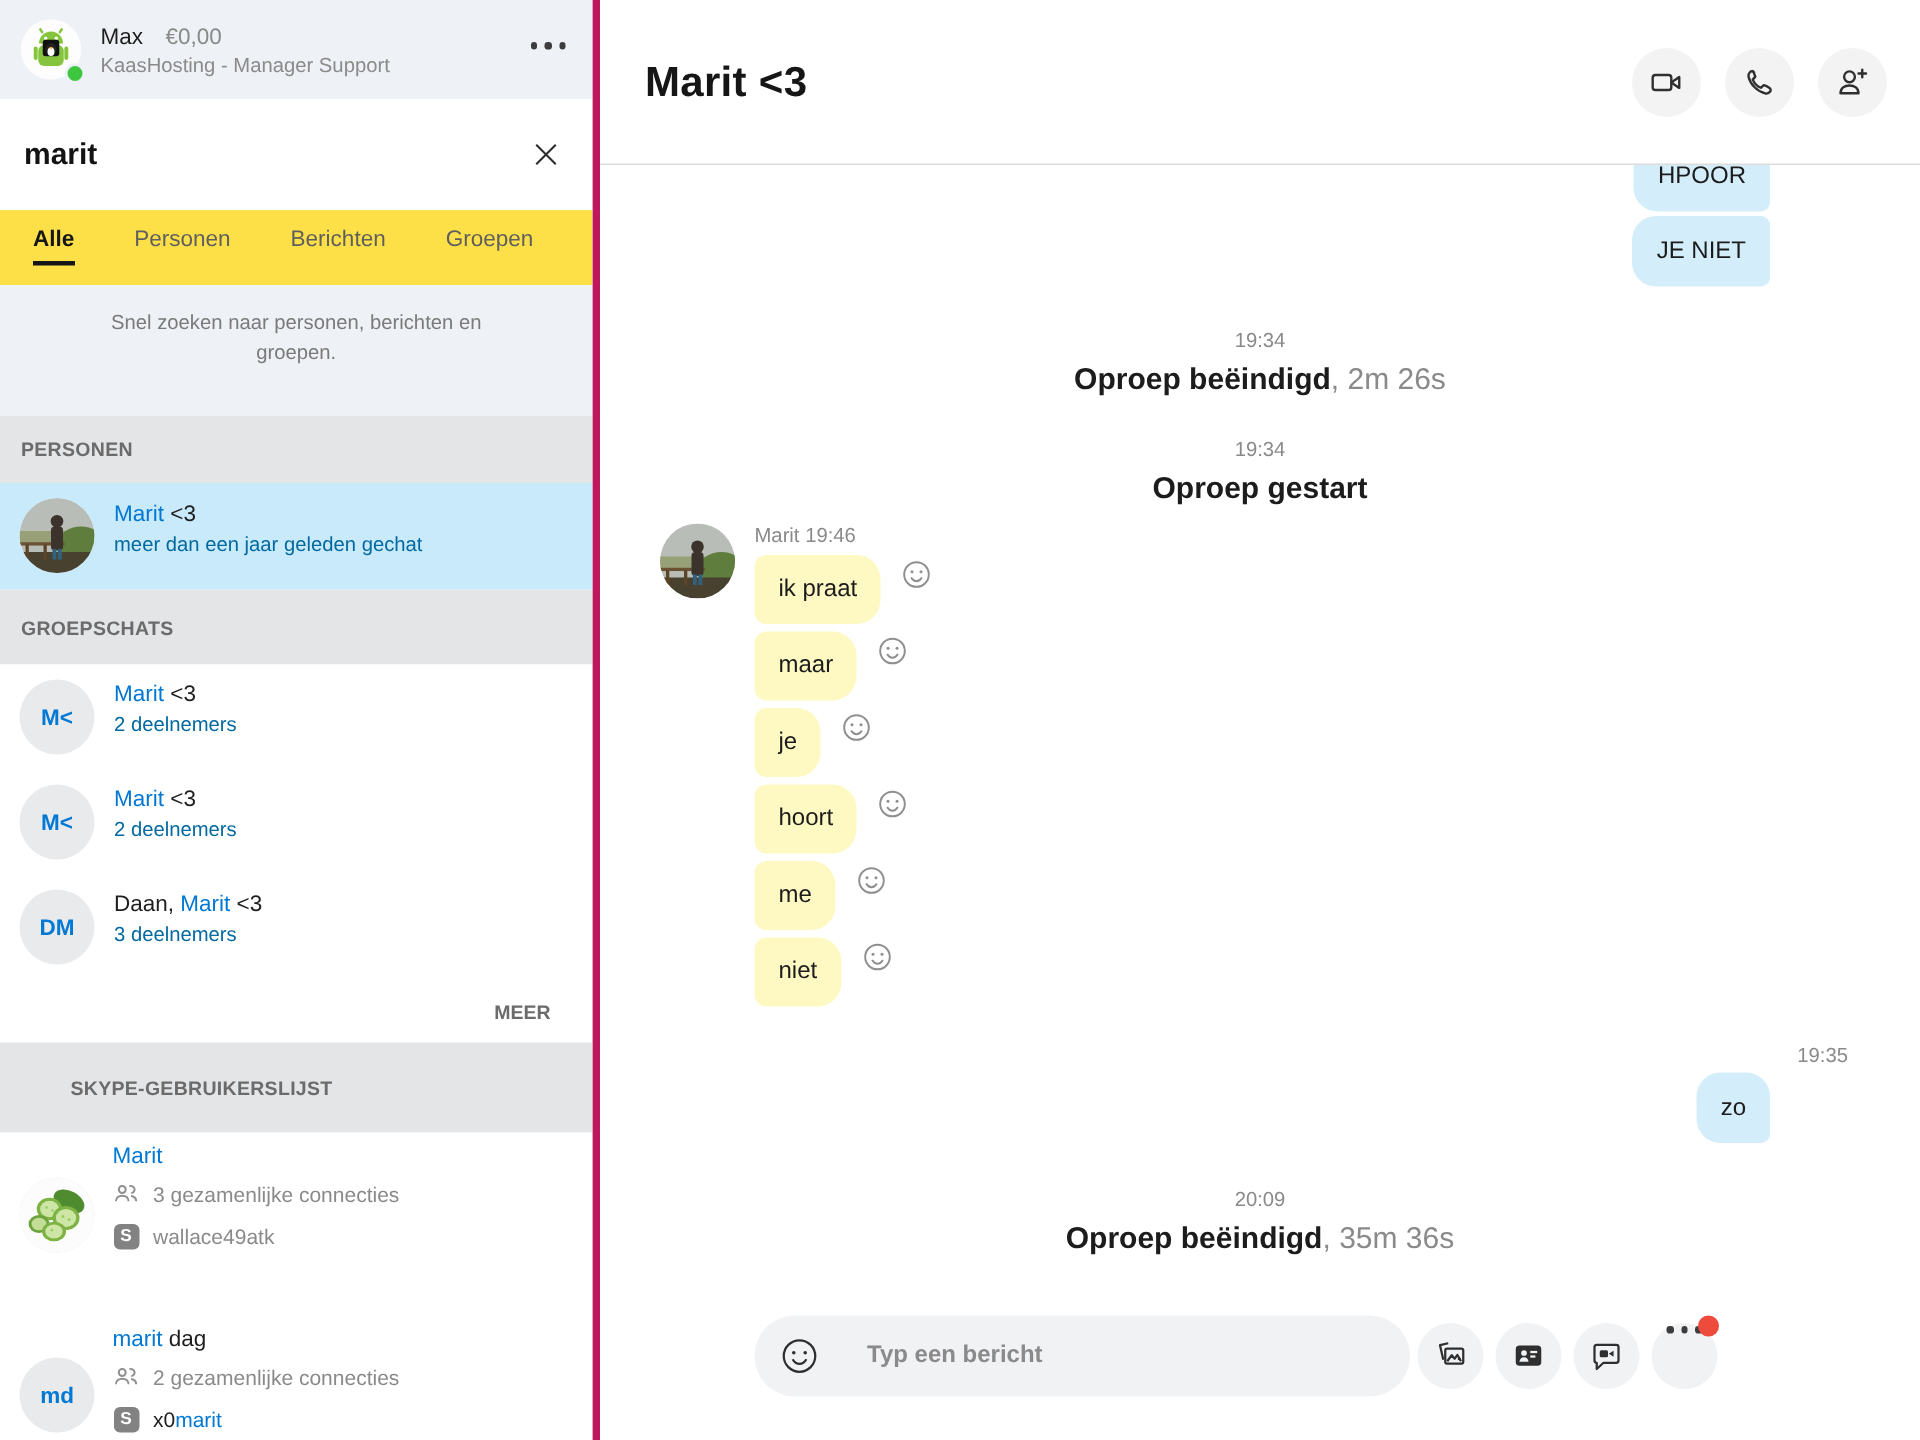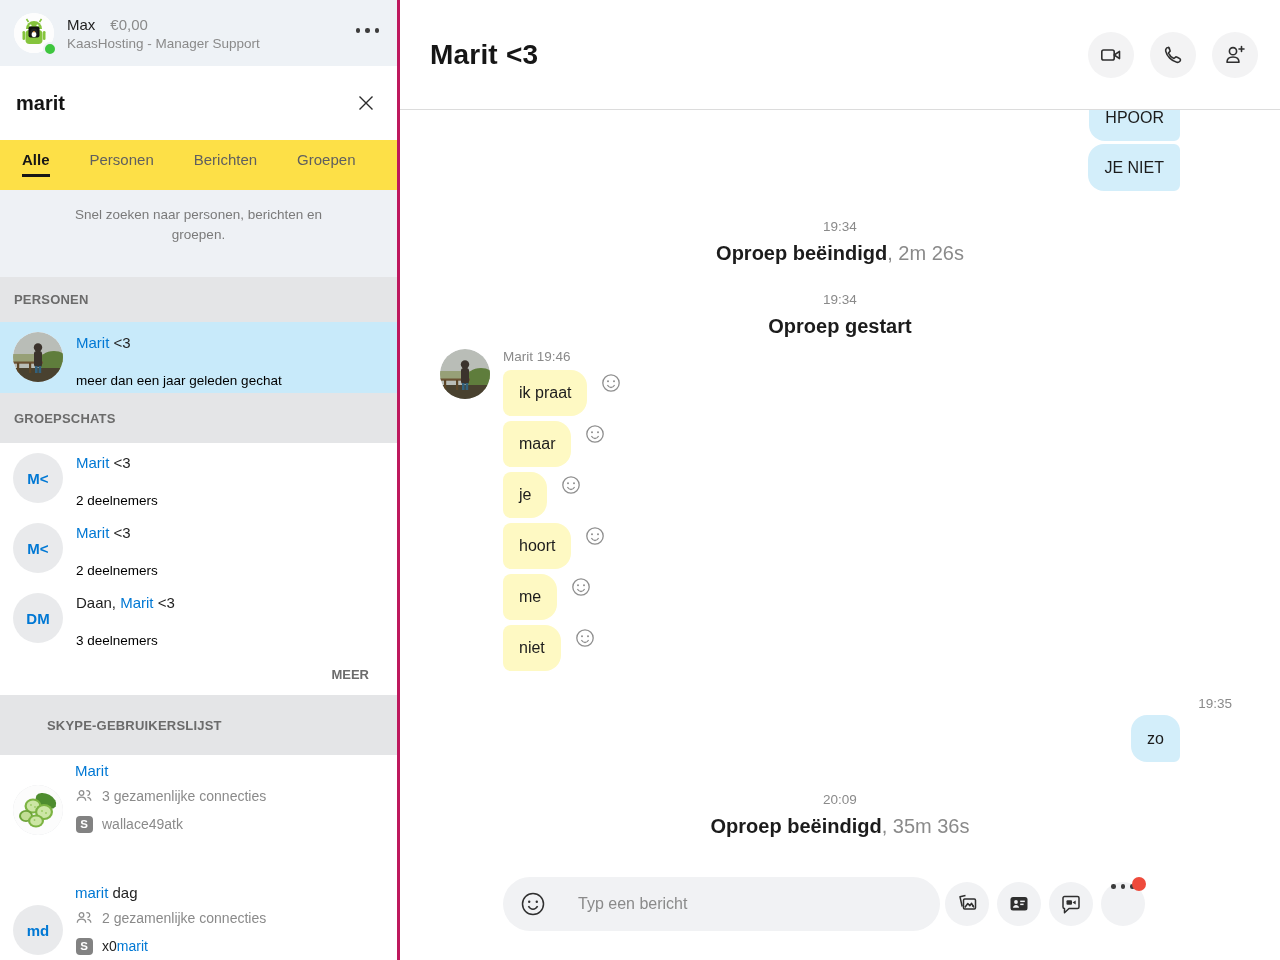--- a/index.html
+++ b/index.html
@@ -5,21 +5,21 @@
   * { box-sizing: border-box; }
   html,body { margin:0; padding:0; }
   body {
     width:1280px; height:960px; overflow:hidden;
     display:flex; background:#fff; color:#1f1f1f;
     font-family:"Liberation Sans","DejaVu Sans",sans-serif;
   }
   svg { display:block; }
 
   
-  .sidebar { width:400px; flex:none; display:flex; flex-direction:column; overflow:hidden; border-right:3px solid #be185d; }
+  .sidebar { width:400px; flex:none; display:flex; flex-direction:column; overflow:hidden; border-right:5px solid #be185d; }
   .profile { height:66px; flex:none; background:#eef2f6; display:flex; align-items:center; padding:0 16px 0 14px; }
   .avatar40 { width:40px; height:40px; border-radius:50%; position:relative; flex:none; background:#fff; }
   .avatar40 svg { border-radius:50%; }
   .status-dot { position:absolute; right:-3px; bottom:-3px; width:14px; height:14px; border-radius:50%; background:#3ec63e; border:2.5px solid #eef2f6; }
   .profile-text { margin-left:13px; flex:1; min-width:0; }
   .profile-name-row { display:flex; gap:15px; font-size:15px; align-items:baseline; }
   .balance { color:#8a8a8a; }
   .profile-sub { color:#8a8a8a; font-size:13.5px; margin-top:3px; white-space:nowrap; }
   .dots { display:flex; gap:5px; align-self:flex-start; margin-top:26px; padding:2px; cursor:pointer; }
   .dots i { width:4.5px; height:4.5px; border-radius:50%; background:#3c3c3c; }
@@ -37,21 +37,21 @@
   .section-header { flex:none; background:#e4e5e7; color:#6b6b6b; font-weight:bold; font-size:13px; letter-spacing:.2px; display:flex; align-items:center; padding:0 14px; }
   .sh45 { height:45px; } .sh50 { height:50px; } .sh48 { height:60px;padding-left:47px; }
 
   .item-row { position:relative; padding:12px 0 0 76px; cursor:pointer; }
   .person-row { height:71px; flex:none; background:#c8eafa; }
   .group-row { height:70px; flex:none; background:#fff; padding-top:11px; }
   .avatar50 { position:absolute; left:13px; top:10px; width:50px; height:50px; border-radius:50%; overflow:hidden; background:#e9eaec; }
   .avatar-initials { color:#0078d4; font-weight:bold; font-size:15px; display:flex; align-items:center; justify-content:center; width:100%; height:100%; }
   .row-title { font-size:15px; color:#1f1f1f; white-space:nowrap; }
   .link-blue { color:#0078d4; }
-  .row-sub { font-size:13.5px; color:#000000; margin-top:22px; white-space:nowrap; }
+  .row-sub { font-size:13.5px; color:#0369a1; margin-top:4px; white-space:nowrap; }
 
   .meer-row { height:42px; flex:none; display:flex; align-items:center; justify-content:flex-end; padding-right:28px; color:#6b6b6b; font-weight:bold; font-size:13px; cursor:pointer; background:#fff; }
 
   .user-row { position:relative; flex:none; background:#fff; padding:7px 0 0 75px; cursor:pointer; }
   .user-row1 { height:122px; }
   .user-row2 { height:95px; }
   .user-title { font-size:15px; margin-bottom:3px; white-space:nowrap; }
   .user-avatar { position:absolute; left:13px; width:50px; height:50px; border-radius:50%; overflow:hidden; background:#e9eaec; }
   .meta-row { display:flex; align-items:center; height:28px; color:#8a8a8a; font-size:14px; gap:9px; white-space:nowrap; }
   .meta-icon { width:18px; display:flex; justify-content:center; color:#8f8f8f; flex:none; }
@@ -78,21 +78,21 @@
 
   .in-group { display:flex; padding-left:40px; margin-top:11px; flex:none; }
   .in-col { margin-left:13px; }
   .author { color:#8a8a8a; font-size:13.5px; margin-bottom:6px; }
   .in-msg { display:flex; align-items:flex-start; margin-bottom:5px; }
   .react-btn { margin-left:13px; margin-top:2px; color:#8f8f8f; cursor:pointer; }
 
   .time-right { text-align:right; padding-right:48px; color:#8a8a8a; font-size:13.5px; margin-top:20px; flex:none; }
   .zo-row { margin-top:4px; }
 
-  .composer { height:85px; flex:none; display:flex; align-items:flex-start; gap:8px; padding:2px 0 0 103px; }
+  .composer { height:85px; flex:none; display:flex; align-items:flex-start; gap:8px; padding:2px 0 0 103px;font-weight:bold; }
   .input-pill { width:437px; height:54px; background:#f1f2f4; border-radius:27px; display:flex; align-items:center; padding:0 16px; gap:31px; cursor:text; }
   .pill-smiley { color:#2f2f2f; flex:none; }
   .placeholder { color:#8a8a8a; font-size:16px; }
   .comp-btn { width:44px; height:44px; margin-top:5px; border-radius:50%; background:#f1f2f4; display:flex; align-items:center; justify-content:center; color:#2f2f2f; position:relative; cursor:pointer; flex:none; }
   .comp-btn.first { margin-left:-3px; }
   .red-dot { position:absolute; top:-5px; right:-1px; width:14px; height:14px; border-radius:50%; background:#ee4b3c; }
 
   .mt28 { margin-top:28px; } .mt27 { margin-top:27px; } .mt29 { margin-top:30px; } .mt8 { margin-top:8px; }
 </style>
 </head>

